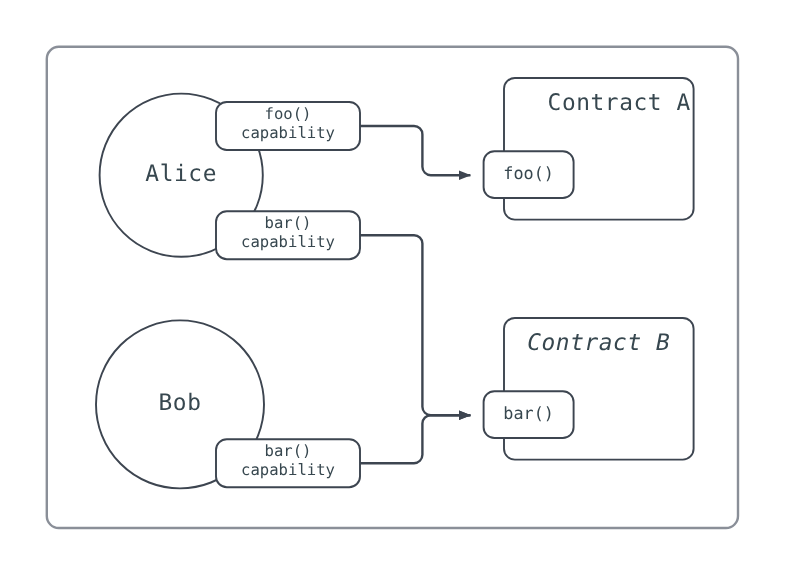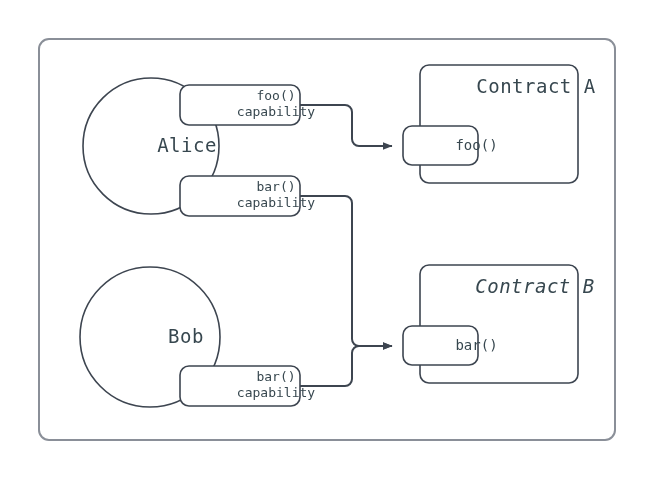--- a/index.html
+++ b/index.html
@@ -30,21 +30,20 @@
     position: absolute;
     display: flex;
     align-items: center;
     justify-content: center;
     text-align: center;
     color: #37474f;
     font-family: "DejaVu Sans Mono", monospace;
     white-space: pre;
     line-height: 1.15;
     pointer-events: none;
-    margin-left: 36px;
   }
   .t-actor     { font-size: 19px; letter-spacing: 0.5px; }
   .t-contract  { font-size: 19px; letter-spacing: 0.5px; }
   .t-cap       { font-size: 13px; letter-spacing: 0px; }
   .t-fn        { font-size: 14px; letter-spacing: 0px; }
 </style>
 </head>
 <body>
 
 <div id="canvas">
@@ -80,21 +79,21 @@
 
     <rect x="403" y="126" width="75" height="39" rx="9" ry="9" fill="#ffffff" stroke="#3d4550" stroke-width="1.6"></rect>
 
     <rect x="403" y="326" width="75" height="39" rx="9" ry="9" fill="#ffffff" stroke="#3d4550" stroke-width="1.6"></rect>
   </svg>
 
   <div class="node-text t-actor" style="left:83px; top:128px; width:136px; height:36px;">Alice</div>
 
   <div class="node-text t-actor" style="left:80px; top:319px; width:140px; height:36px;">Bob</div>
 
-  <div class="node-text t-contract" style="left:420px; top:72px; width:160px; height:30px;">Contract A</div>
+  <div class="node-text t-contract" style="left:420px; top:72px; width:160px; height:30px;padding-left:16px;">Contract A</div>
 
   <div class="node-text t-contract" style="left:420px; top:272px; width:158px; height:30px;font-style:italic;">Contract B</div>
 
   <div class="node-text t-cap" style="left:180px; top:88px; width:120px; height:16px;">foo()</div>
   <div class="node-text t-cap" style="left:180px; top:104px; width:120px; height:16px;">capability</div>
 
   <div class="node-text t-cap" style="left:180px; top:179px; width:120px; height:16px;">bar()</div>
   <div class="node-text t-cap" style="left:180px; top:195px; width:120px; height:16px;">capability</div>
 
   <div class="node-text t-cap" style="left:180px; top:369px; width:120px; height:16px;">bar()</div>

